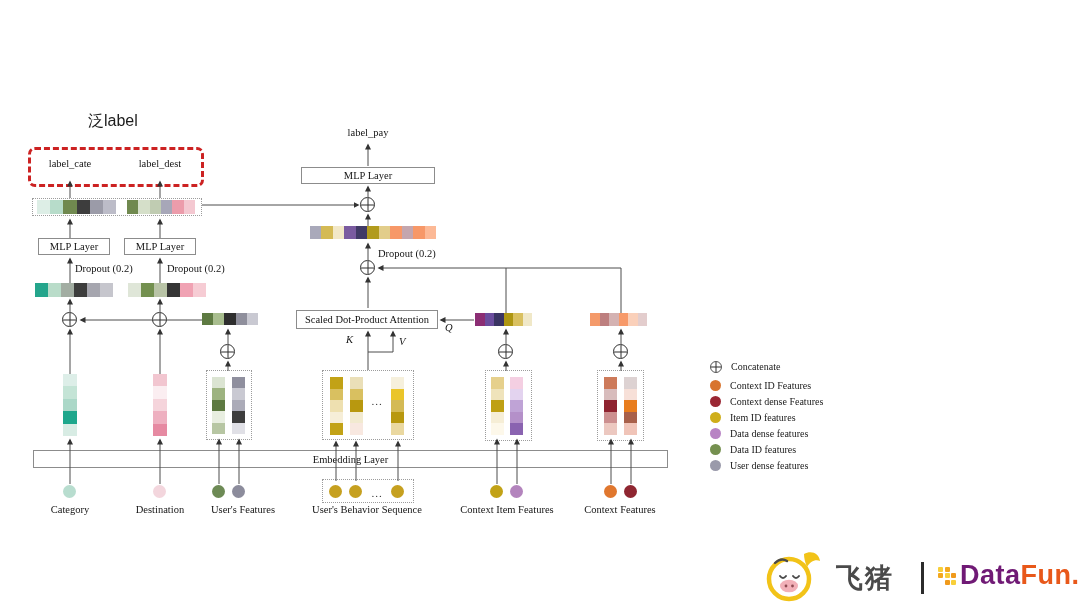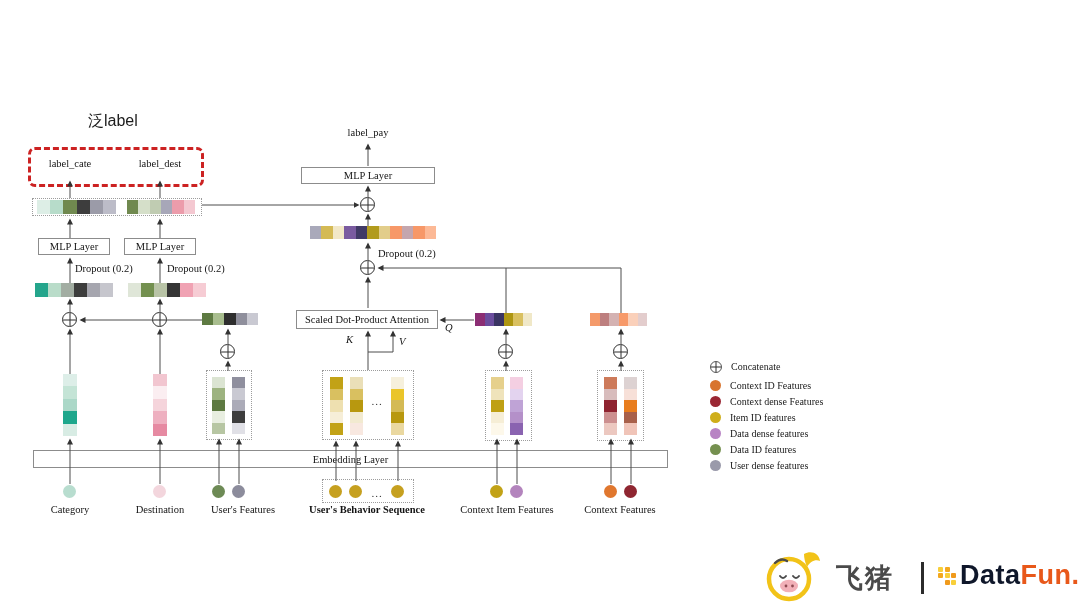--- a/index.html
+++ b/index.html
@@ -304,21 +304,21 @@
     <div class="abs ellip" style="left:368px;top:487px;width:18px;">...</div>
     <div class="abs circle" style="left: 391px; top: 485px; width: 13px; height: 13px; background: rgb(198, 160, 31);"></div>
     <div class="abs circle" style="left: 490px; top: 485px; width: 13px; height: 13px; background: rgb(194, 162, 22);"></div>
     <div class="abs circle" style="left: 510px; top: 485px; width: 13px; height: 13px; background: rgb(179, 132, 189);"></div>
     <div class="abs circle" style="left: 604px; top: 485px; width: 13px; height: 13px; background: rgb(224, 119, 46);"></div>
     <div class="abs circle" style="left: 624px; top: 485px; width: 13px; height: 13px; background: rgb(143, 38, 49);"></div>
 
     <div class="abs lbl" style="left:27px;top:504px;width:86px;">Category</div>
     <div class="abs lbl" style="left:118px;top:504px;width:84px;">Destination</div>
     <div class="abs lbl" style="left:193px;top:504px;width:100px;">User's Features</div>
-    <div class="abs lbl" style="left:297px;top:504px;width:140px;font-weight:bold;">User's Behavior Sequence</div>
+    <div class="abs lbl" style="left:297px;top:504px;width:140px;">User's Behavior Sequence</div>
     <div class="abs lbl" style="left:447px;top:504px;width:120px;">Context Item Features</div>
     <div class="abs lbl" style="left:560px;top:504px;width:120px;">Context Features</div>
 
     <div class="abs legend" style="left:710px;top:361px;">
       <div class="legend-row" style="margin-bottom:3px;text-align:center;">
         <span class="oplus inl"></span>
         <span class="txt">Concatenate</span>
       </div>
       <div class="legend-row">
         <span class="sw" style="background: rgb(216, 116, 46);"></span>
@@ -363,17 +363,17 @@
         <span style="background:#f8cf3a;"></span>
           <span style="background:#f3a81e;"></span>
           <span></span>
         <span style="background:#f3a81e;"></span>
           <span style="background:#f8cf3a;"></span>
           <span style="background:#f09a1c;"></span>
         <span></span>
           <span style="background:#f09a1c;"></span>
           <span style="background:#f8cf3a;"></span>
       </span>
-      <span class="word" style="color: #0f172a;">Data</span>
+      <span class="word" style="color: #701a75;">Data</span>
       <span class="word" style="margin-left: -4px; color: rgb(232, 88, 26);">Fun.</span>
     </div>
   </div>
 </div>
 
 </body></html>

